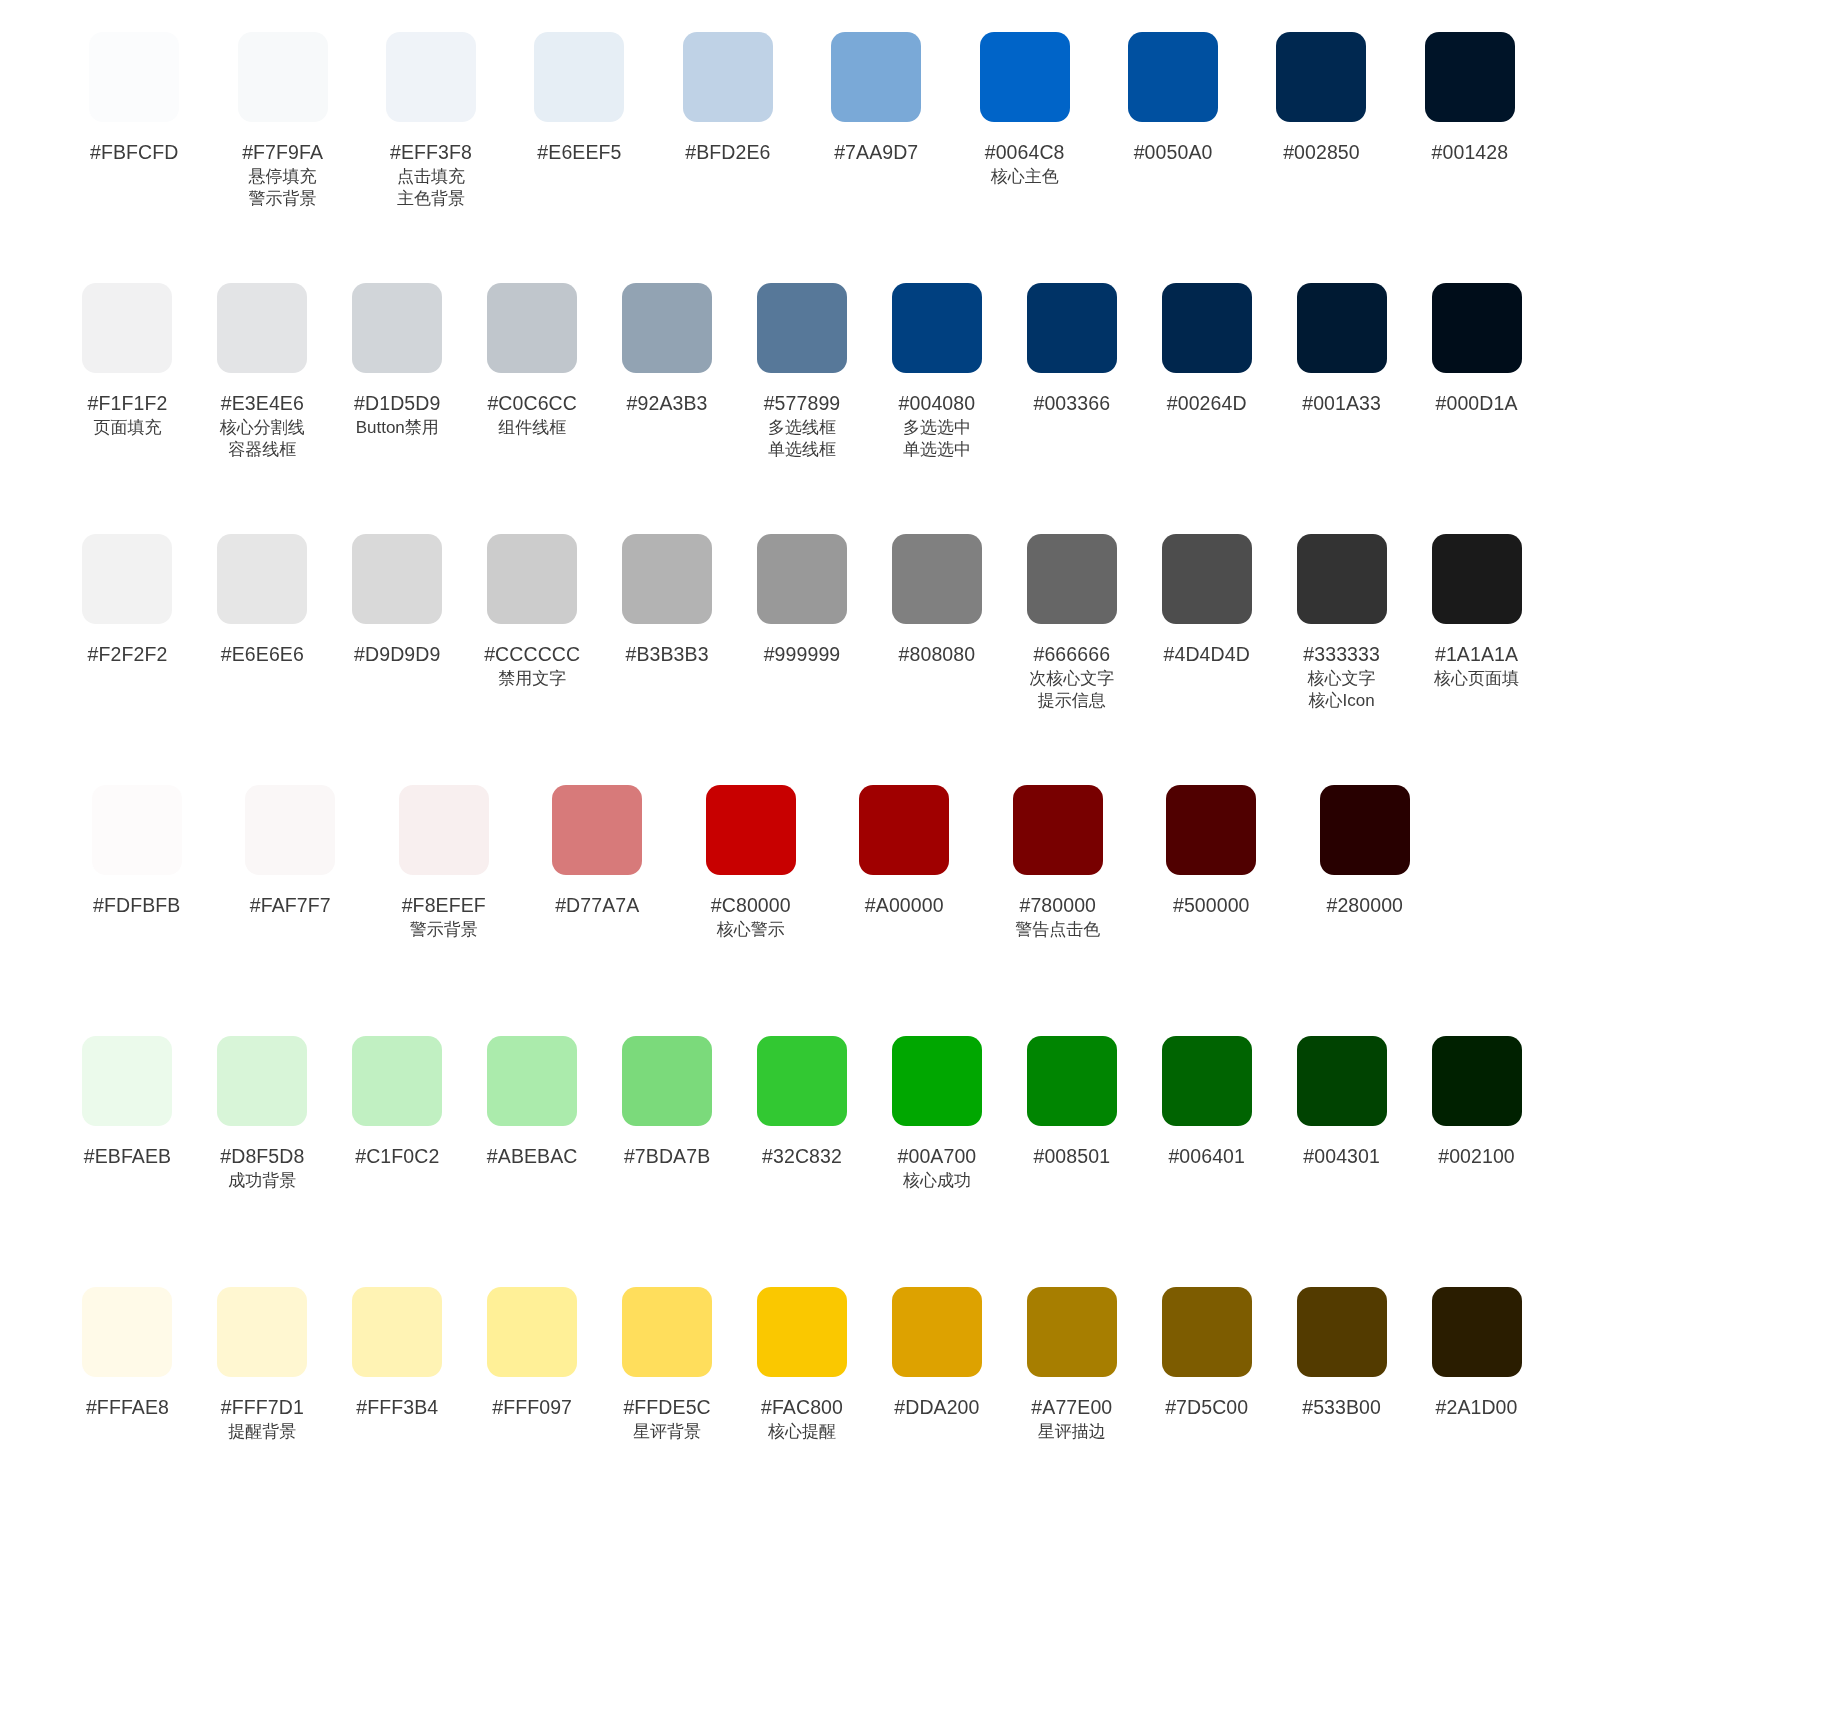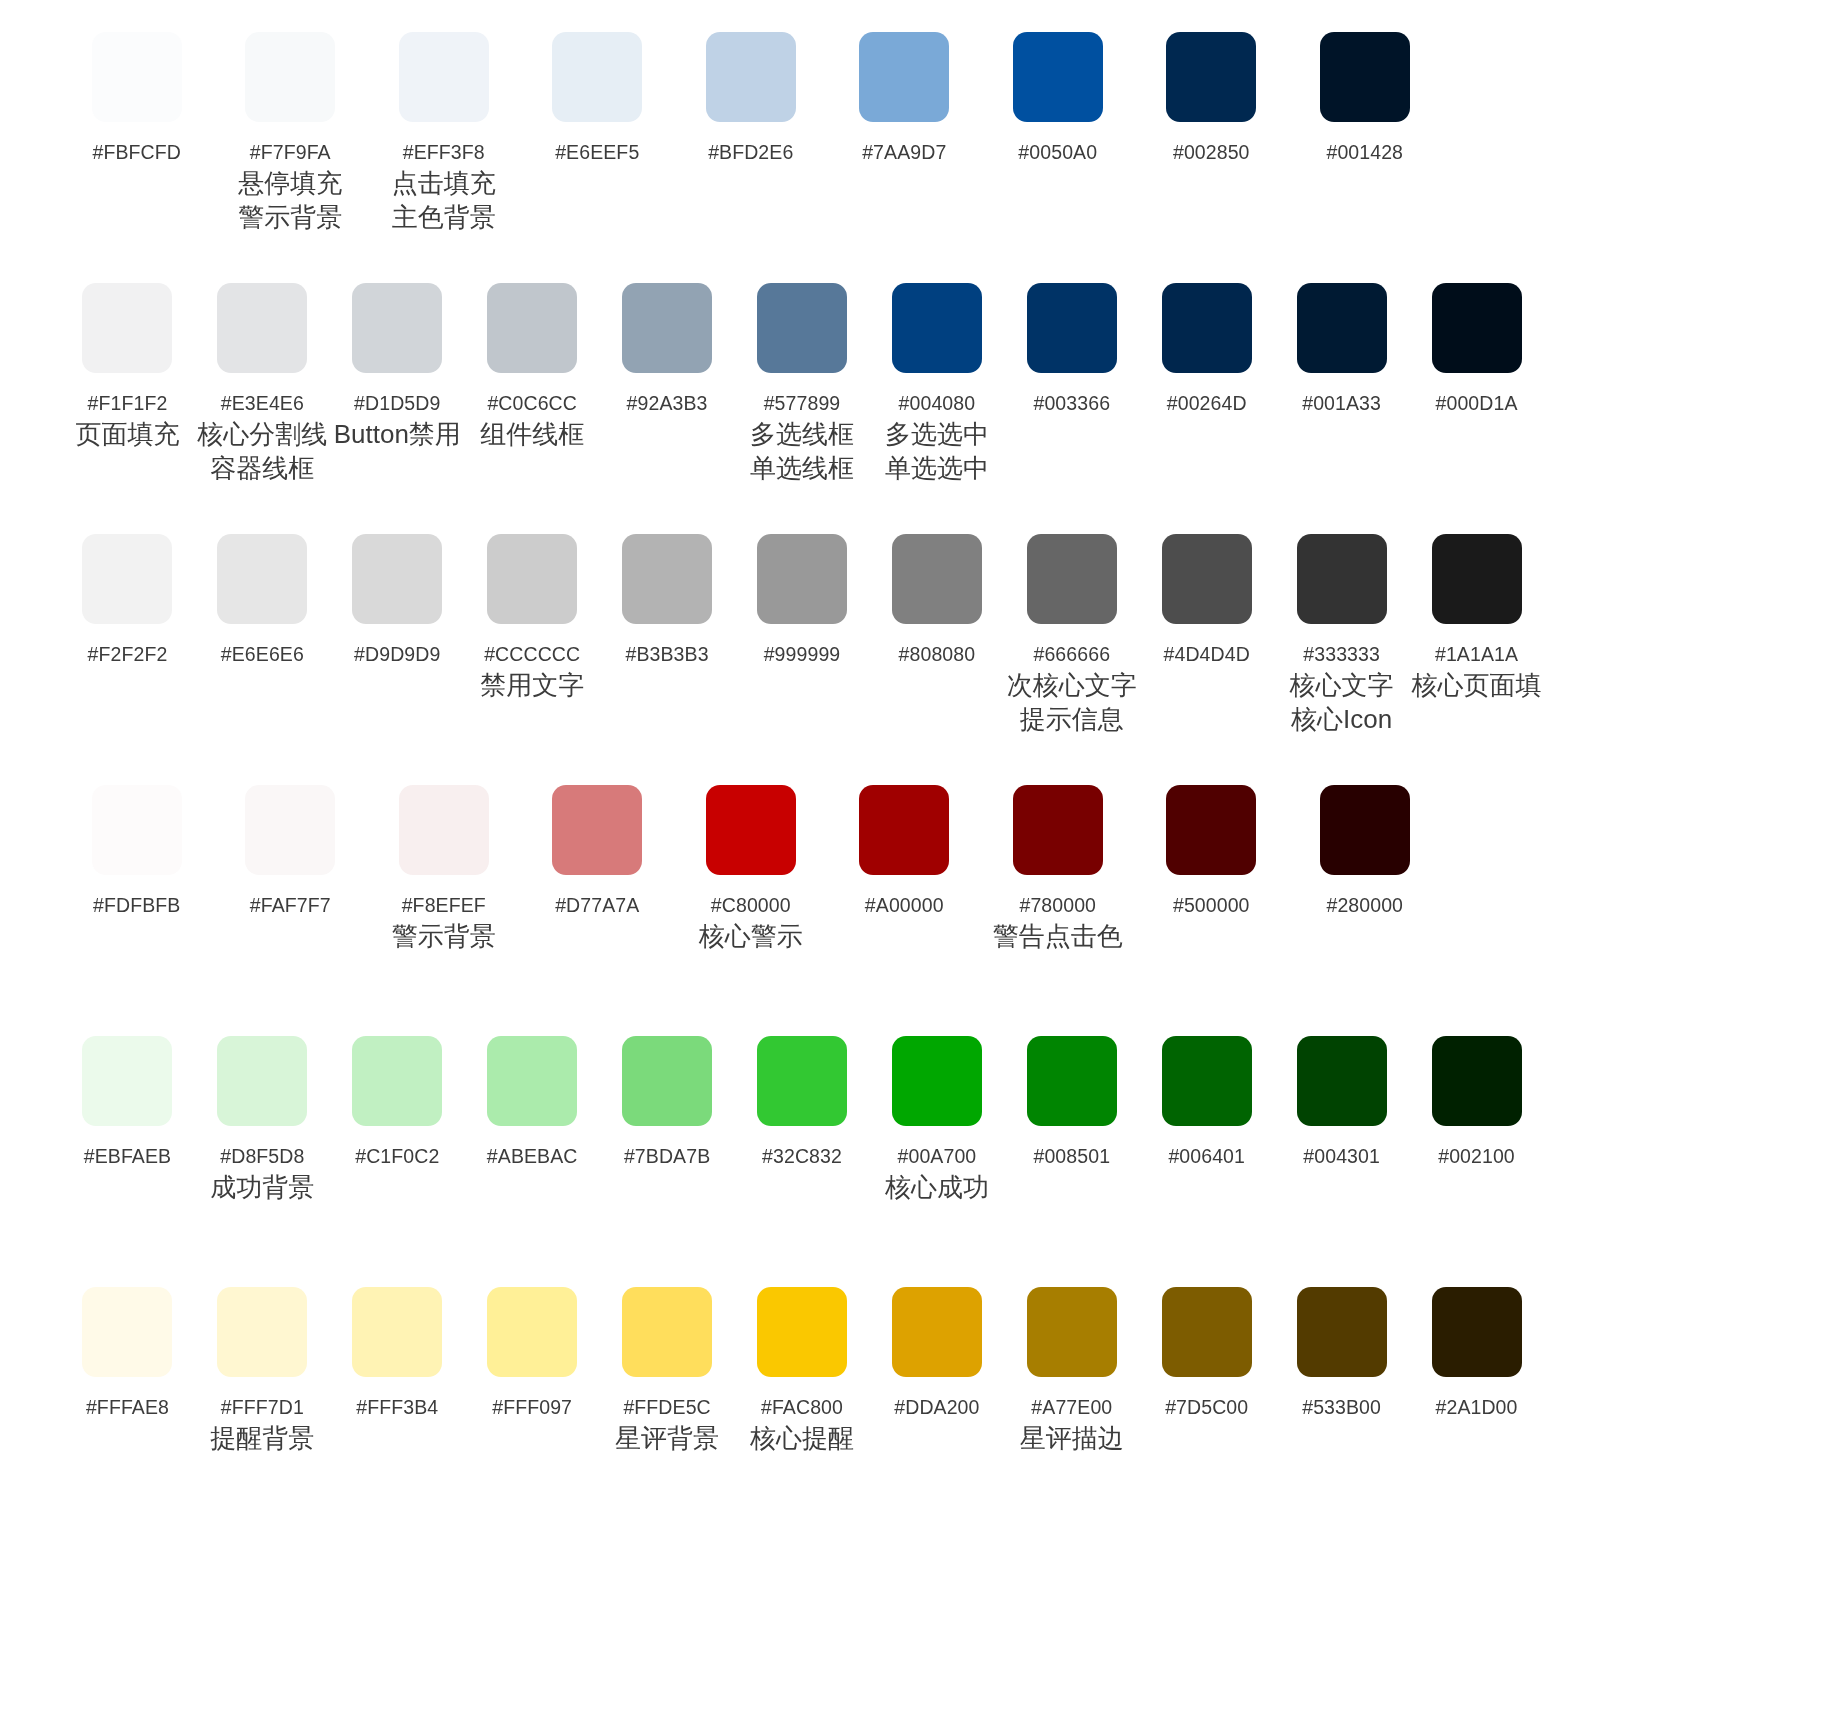--- a/index.html
+++ b/index.html
@@ -43,21 +43,21 @@
     text-align: center;
     line-height: 1.32;
   }
   .hex {
     font-size: 19.5px;
     letter-spacing: 0.1px;
     color: #3c3c3c;
     white-space: nowrap;
   }
   .note {
-    font-size: 26px;
+    font-size: 17px;
     color: #3c3c3c;
     white-space: nowrap;
   }
 </style>
 </head>
 <body>
 
 <div class="palette">
     <div class="row">
       <div class="cell">
@@ -94,20 +94,27 @@
           <div class="hex">#BFD2E6</div>
         </div>
       </div>
       <div class="cell">
         <div class="swatch" style="background: rgb(122, 169, 215);"></div>
         <div class="labels">
           <div class="hex">#7AA9D7</div>
         </div>
       </div>
       <div class="cell">
+        <div class="swatch" style="background: rgb(0, 100, 200);"></div>
+        <div class="labels">
+          <div class="hex">#0064C8</div>
+          <div class="note">核心主色</div>
+        </div>
+      </div>
+      <div class="cell">
         <div class="swatch" style="background: rgb(0, 80, 160);"></div>
         <div class="labels">
           <div class="hex">#0050A0</div>
         </div>
       </div>
       <div class="cell">
         <div class="swatch" style="background: rgb(0, 40, 80);"></div>
         <div class="labels">
           <div class="hex">#002850</div>
         </div>

